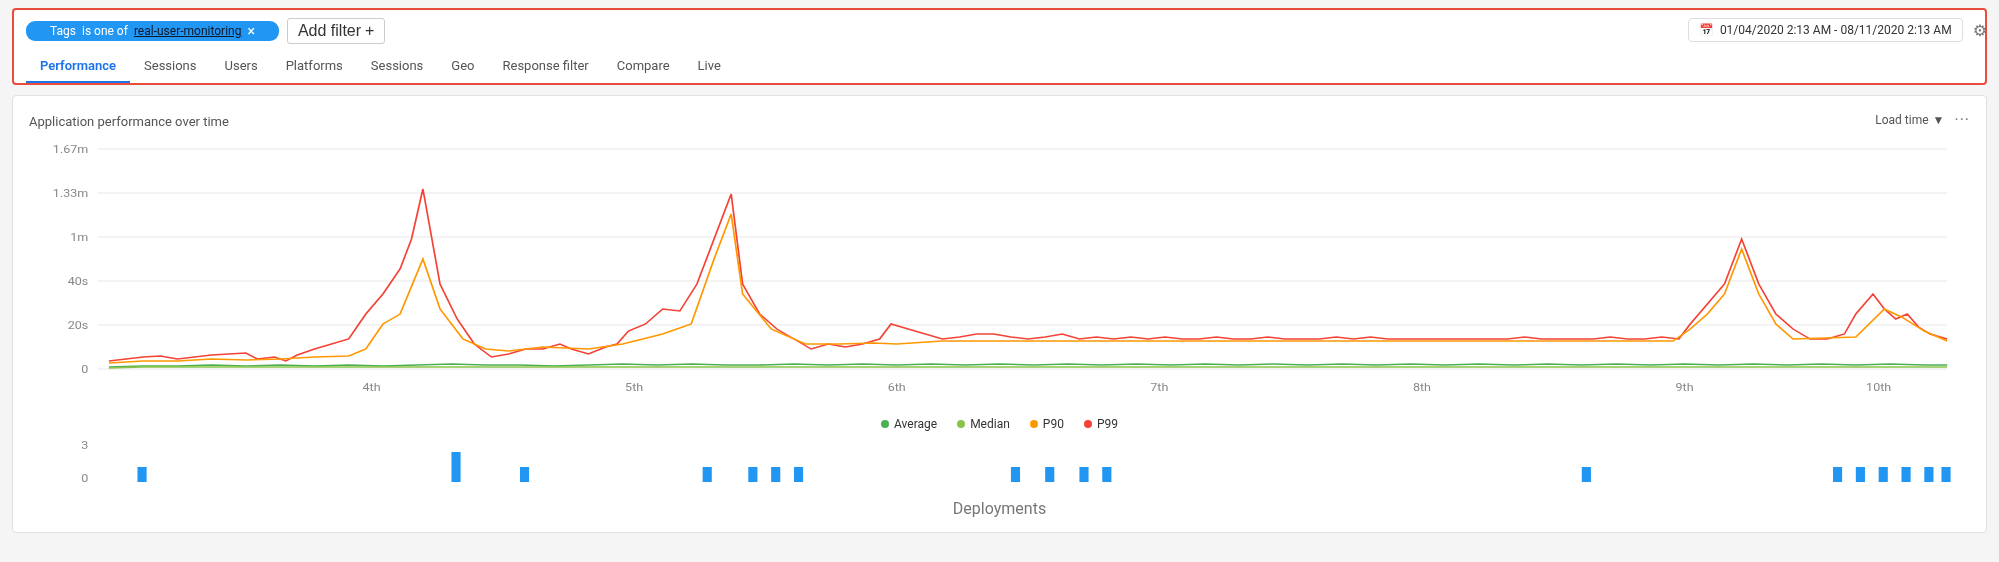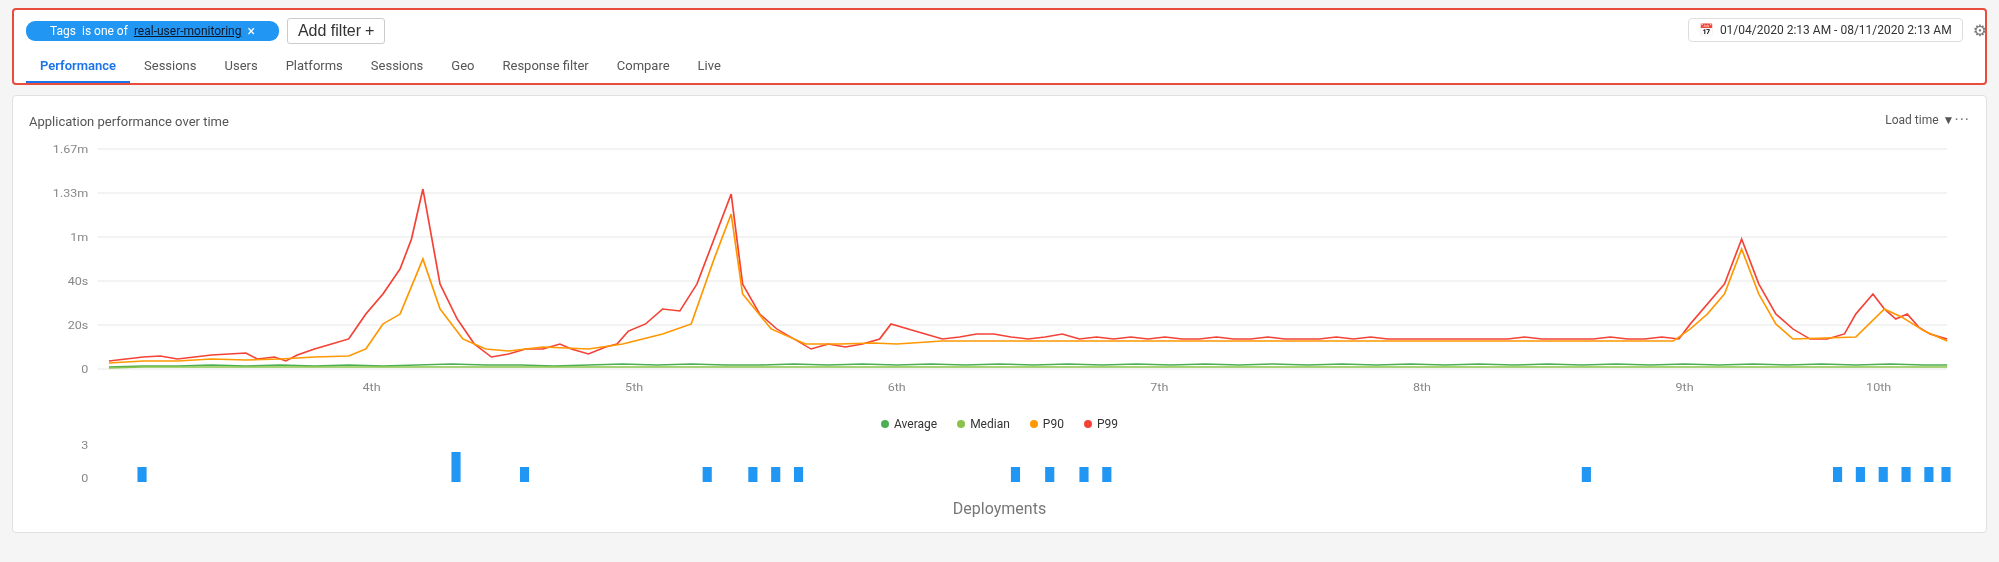--- a/index.html
+++ b/index.html
@@ -113,20 +113,21 @@
       align-items: flex-end;
       margin-bottom: 10px;
     }
     .chart-title {
       font-size: 13px;
       color: #555;
     }
     .chart-controls {
       display: flex;
       align-items: center;
+      gap: 10px;
       font-size: 12px;
       color: #555;
     }
     .load-time-btn {
       display: flex;
       align-items: center;
       gap: 4px;
       cursor: pointer;
     }
     .more-btn {

